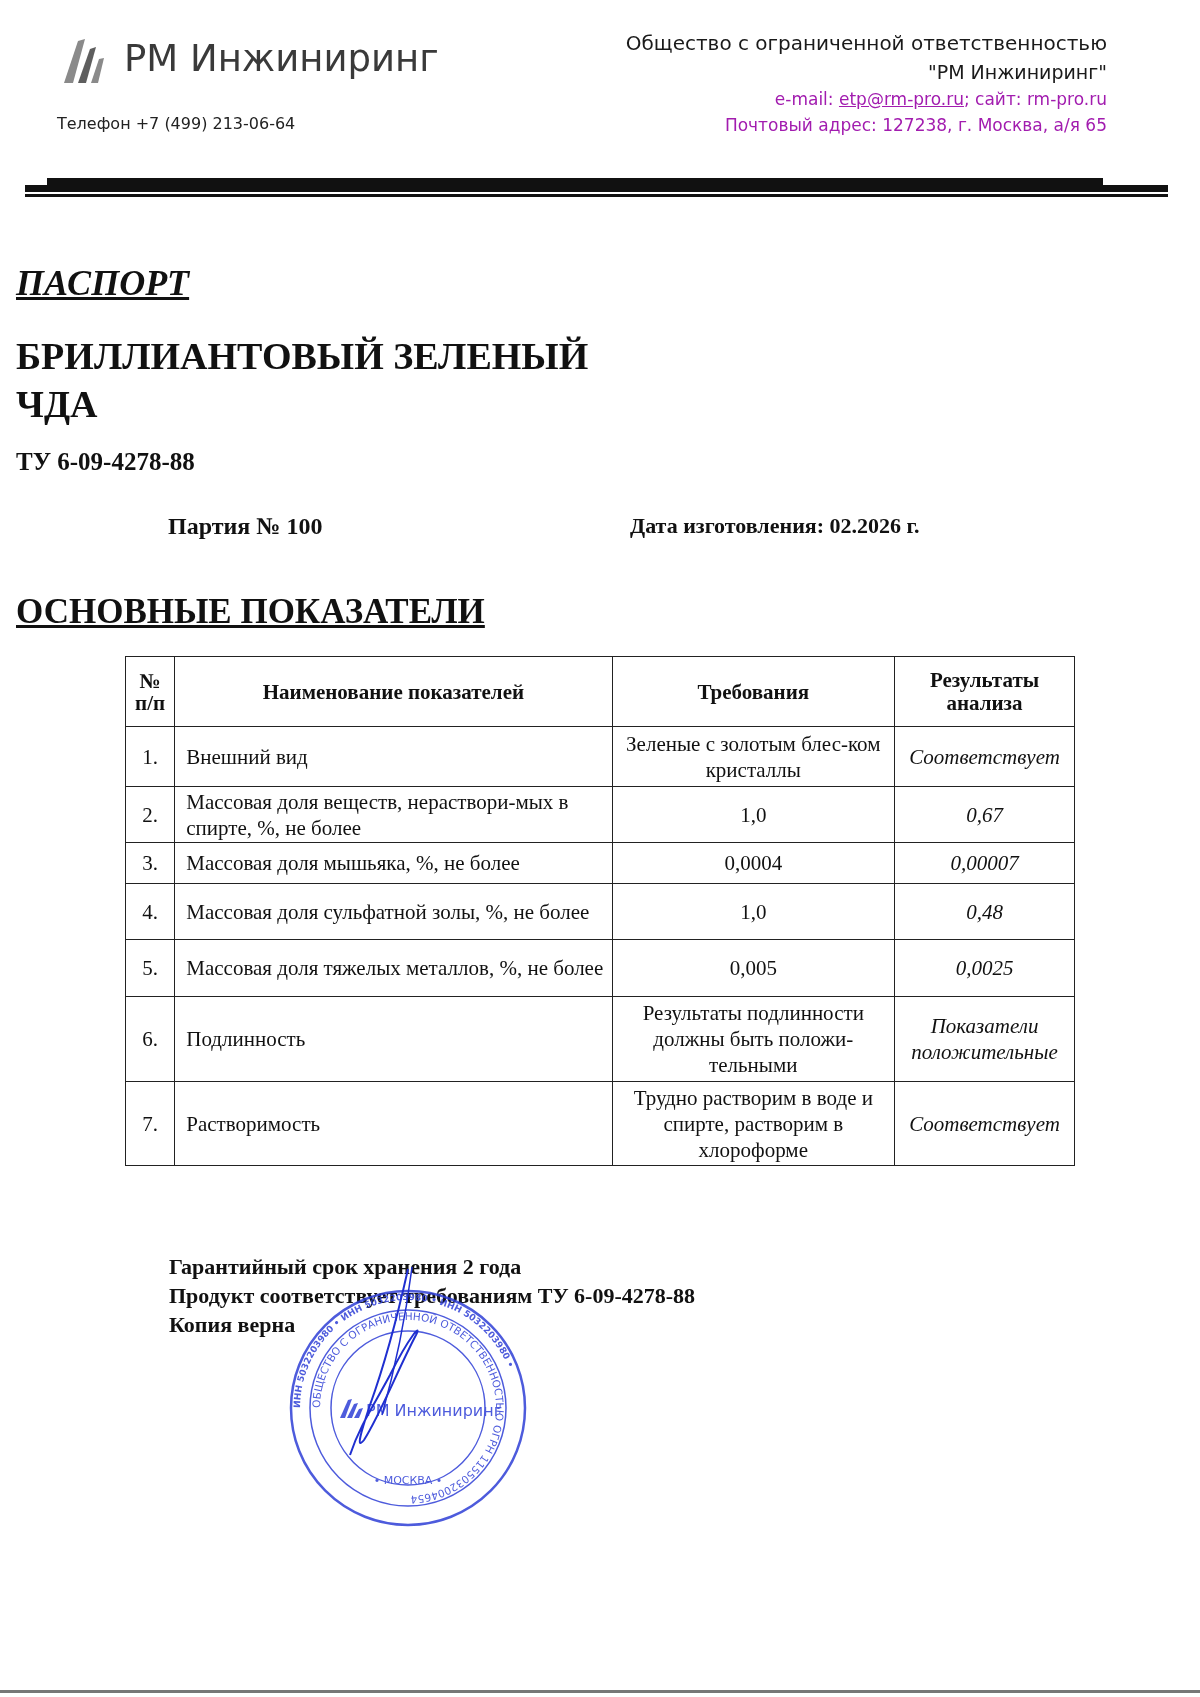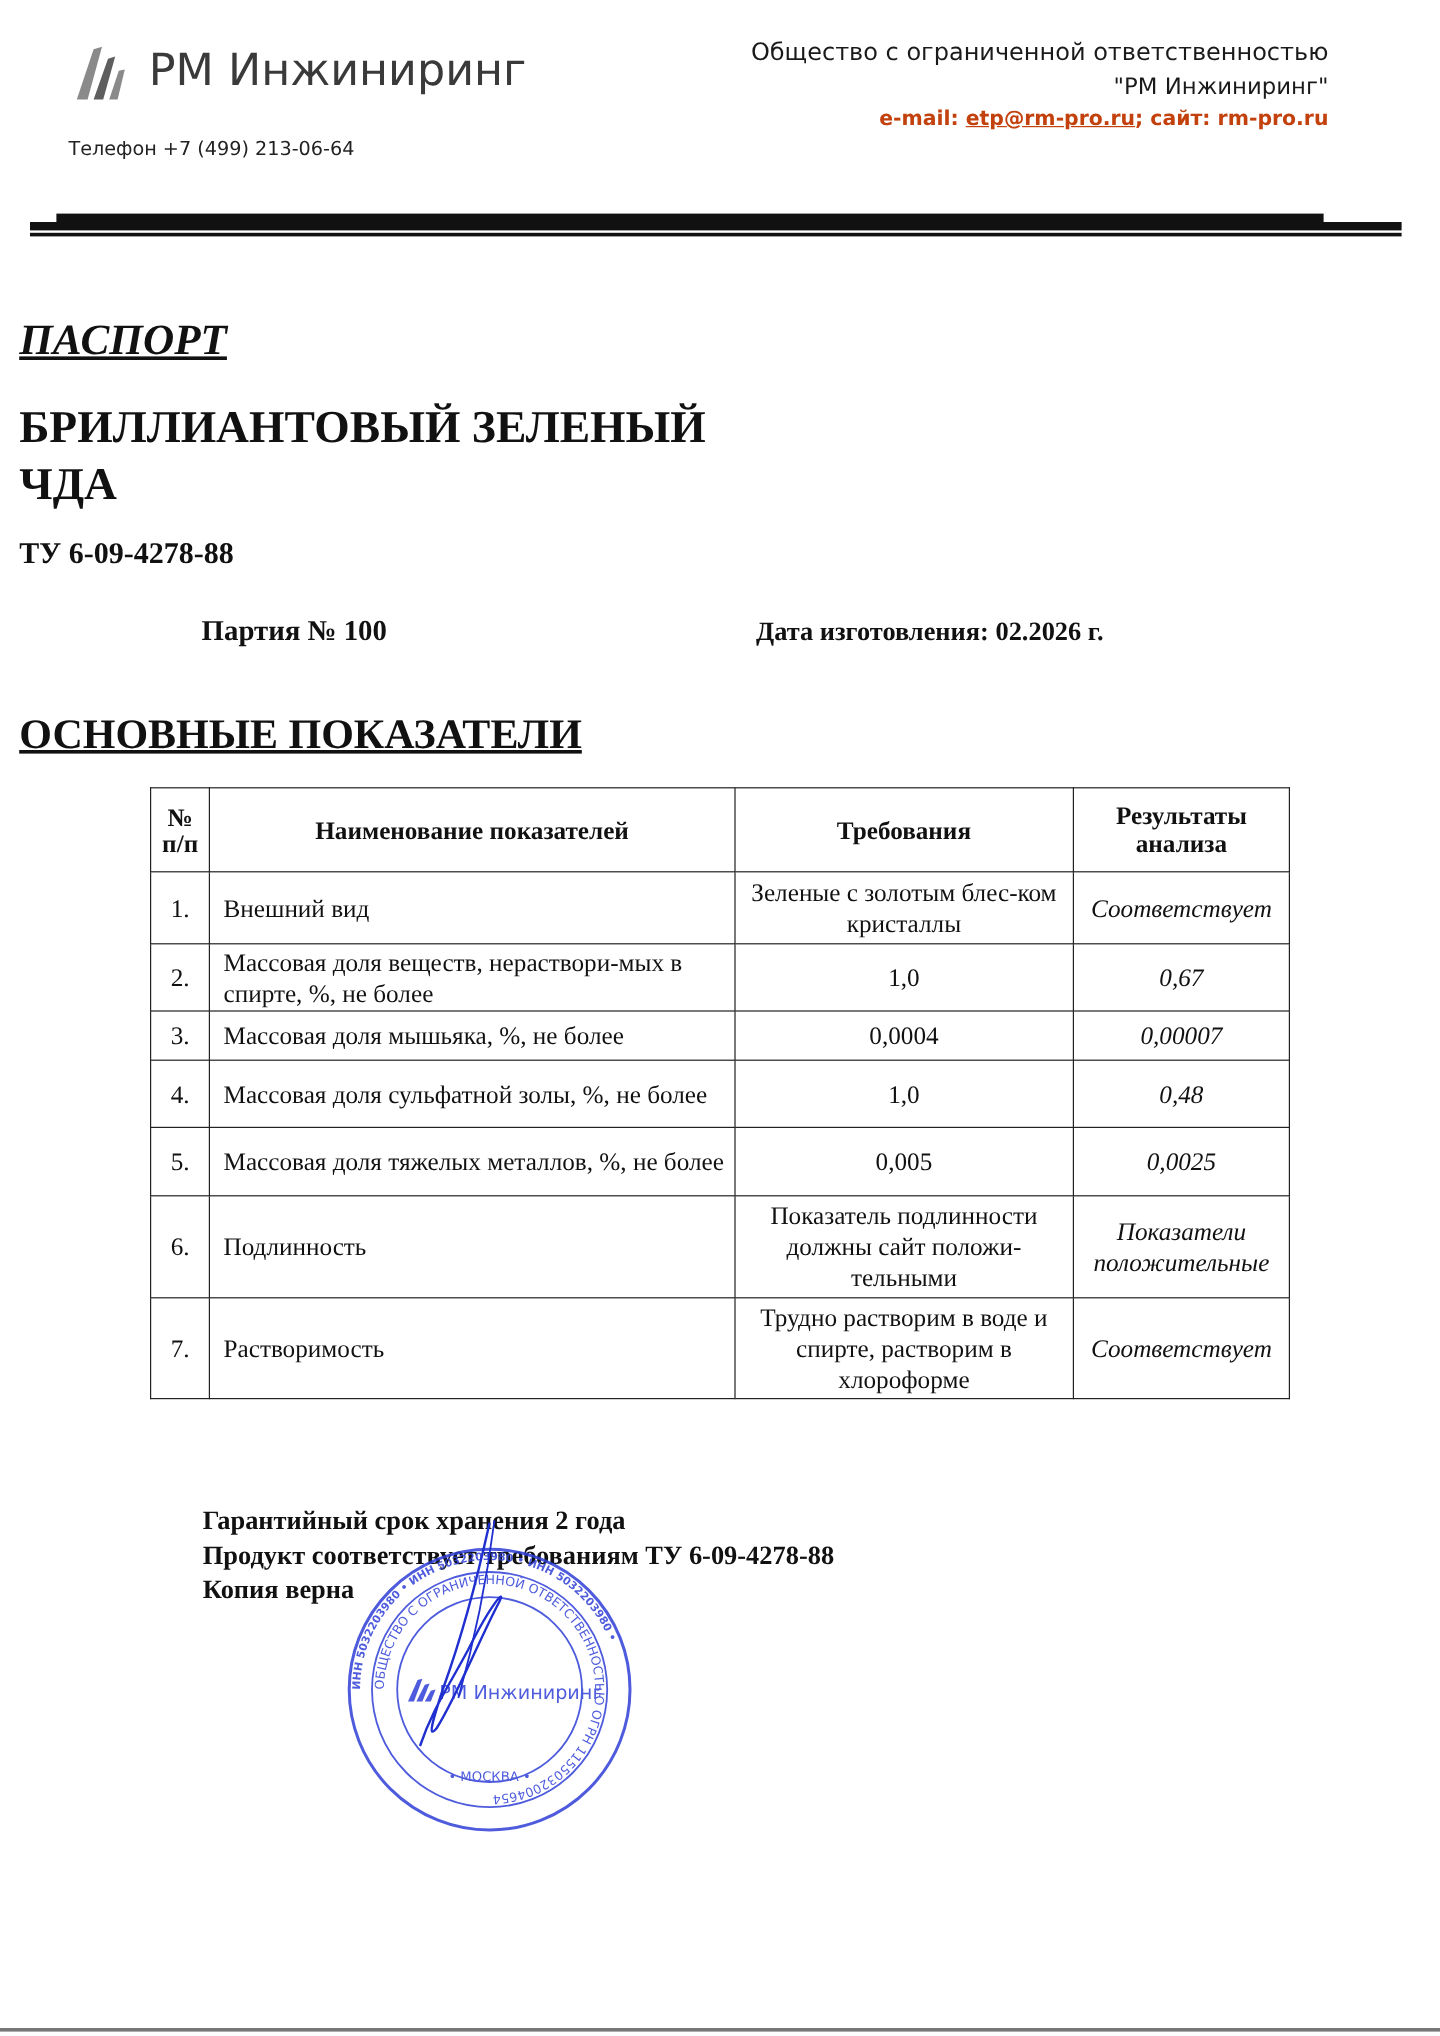--- a/index.html
+++ b/index.html
@@ -6,21 +6,21 @@
     body { width: 1200px; height: 1697px; position: relative; overflow: hidden; color: #111; }
 
     
     .logo { position: absolute; left: 58px; top: 28px; height: 60px; display: flex; align-items: center; }
     .logo-mark { width: 62px; height: 62px; }
     .logo-text { font-family: "DejaVu Sans", sans-serif; font-size: 37px; color: #3a3a3a; margin-left: 4px; letter-spacing: 0px; }
     .phone { position: absolute; left: 57px; top: 114px; font-family: "DejaVu Sans", sans-serif; font-size: 16px; color: #222; }
     .company { position: absolute; right: 93px; top: 28px; text-align: right; font-family: "DejaVu Sans", sans-serif; color: #1a1a1a; }
     .company .l1 { font-size: 20px; line-height: 30px; }
     .company .l2 { font-size: 19px; line-height: 28px; }
-    .company .l3, .company .l4 { font-size: 17px; line-height: 26px; color: #c2410c; font-weight: bold; }
+    .company .l3, .company .l4 { font-size: 17px; line-height: 26px; color: #a21caf; }
     .company .email { text-decoration: underline; }
 
     .rule-top { position: absolute; left: 47px; width: 1056px; top: 178px; height: 7px; background: #111; }
     .rule-mid { position: absolute; left: 25px; width: 1143px; top: 185px; height: 7px; background: #111; }
     .rule-bot { position: absolute; left: 25px; width: 1143px; top: 194px; height: 3px; background: #111; }
 
     
     .center-block { position: absolute; left: 16px; width: 1200px; font-family: "Liberation Serif", serif; font-weight: bold; }
     .t-passport { top: 262px; font-size: 36px; font-style: italic; text-decoration: underline; }
     .t-product { top: 332px; font-size: 38px; line-height: 48px; }
@@ -65,20 +65,21 @@
     <path d="M33 56 L41 32 L46 31 L40 56 Z" fill="#8a8a8a"></path>
   </svg>
   <span class="logo-text">РМ Инжиниринг</span>
 </div>
 <div class="phone">Телефон +7 (499) 213-06-64</div>
 
 <div class="company">
   <div class="l1">Общество с ограниченной ответственностью</div>
   <div class="l2">"РМ Инжиниринг"</div>
   <div class="l3"><span>e-mail: </span><span class="email">etp@rm-pro.ru</span><span>; сайт: rm-pro.ru</span></div>
+  <div class="l4">Почтовый адрес: 127238, г. Москва, а/я 65</div>
 </div>
 
 <div class="rule-top"></div>
 <div class="rule-mid"></div>
 <div class="rule-bot"></div>
 
 <div class="center-block t-passport">ПАСПОРТ</div>
 <div class="center-block t-product">
   <div>БРИЛЛИАНТОВЫЙ ЗЕЛЕНЫЙ</div>
   <div>ЧДА</div>
@@ -126,21 +127,21 @@
     </tr>
     <tr class="r5">
       <td class="n">5.</td>
       <td class="name">Массовая доля тяжелых металлов, %, не более</td>
       <td class="req">0,005</td>
       <td class="res">0,0025</td>
     </tr>
     <tr class="r6">
       <td class="n">6.</td>
       <td class="name">Подлинность</td>
-      <td class="req">Показатель подлинности должны сайт положи-тельными</td>
+      <td class="req">Результаты подлинности должны быть положи-тельными</td>
       <td class="res">Показатели положительные</td>
     </tr>
     <tr class="r7">
       <td class="n">7.</td>
       <td class="name">Растворимость</td>
       <td class="req">Трудно растворим в воде и спирте, растворим в хлороформе</td>
       <td class="res">Соответствует</td>
     </tr>
   </tbody>
 </table>

